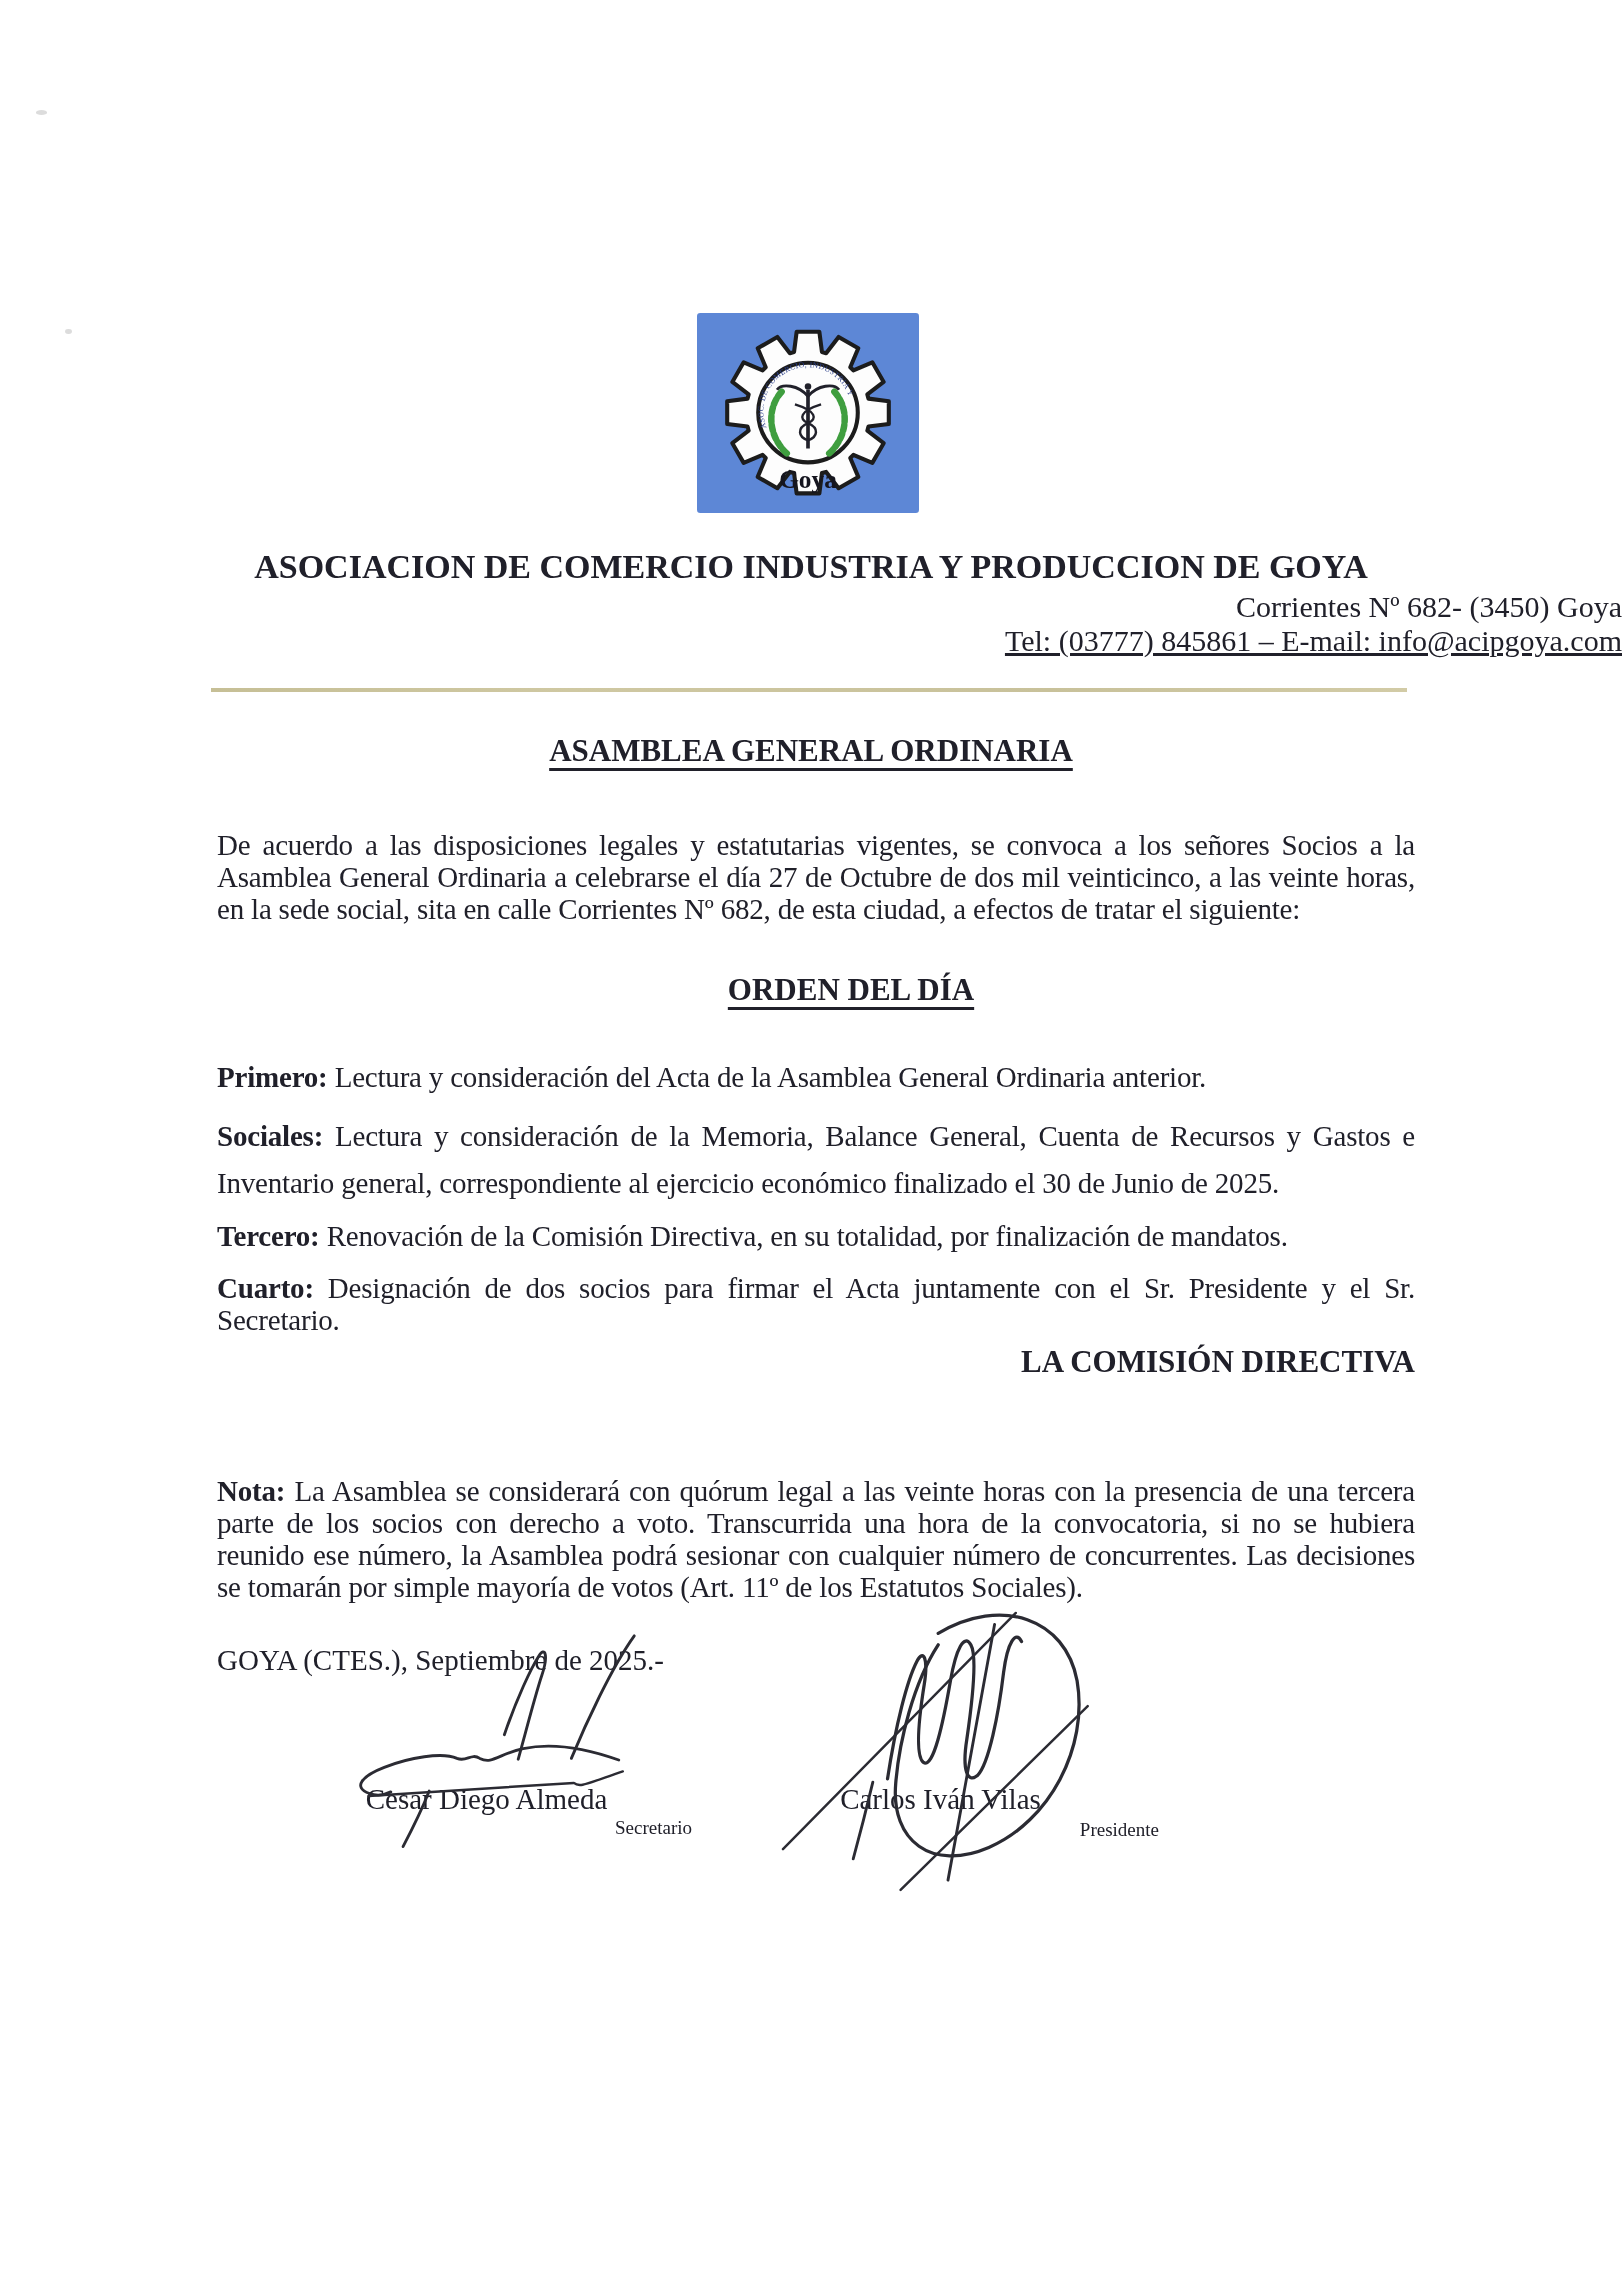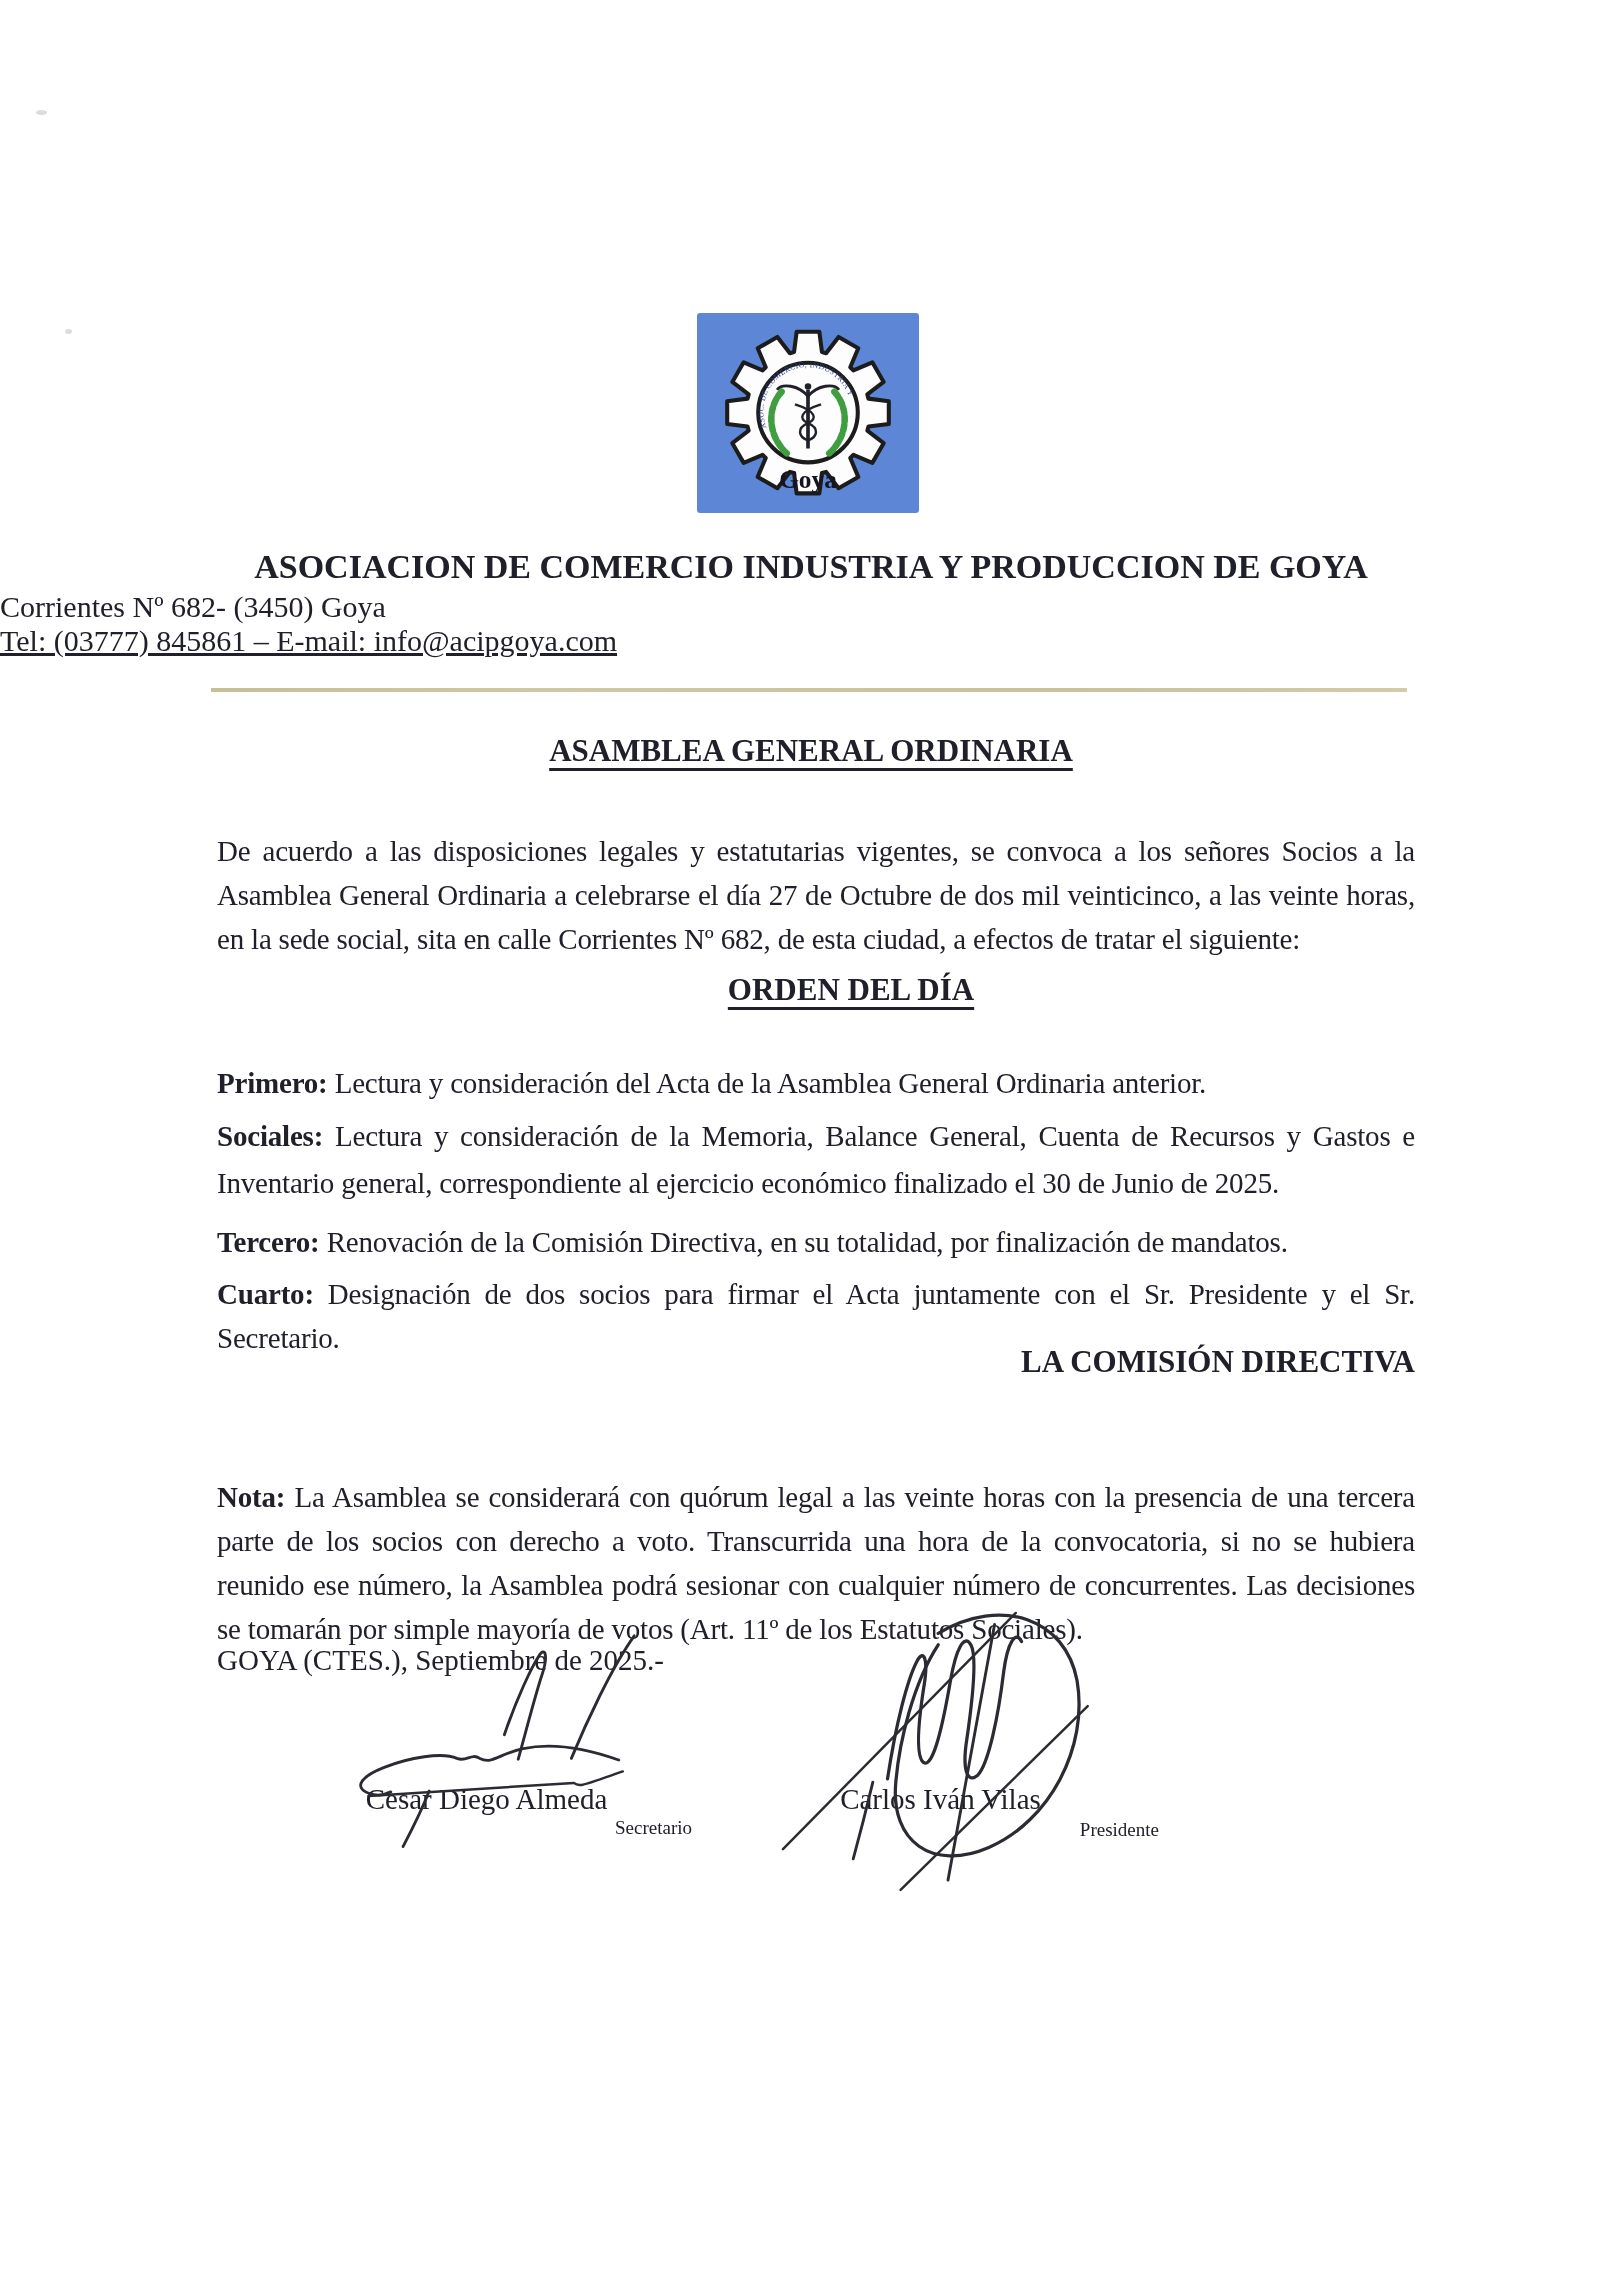--- a/index.html
+++ b/index.html
@@ -10,33 +10,33 @@
     font-family:"Liberation Serif","DejaVu Serif",serif;
     color:#20202a;
     overflow:hidden;
   }
   
   .logo{position:absolute;left:697px;top:313px;width:222px;height:200px;}
   .logo svg{display:block;width:100%;height:100%;}
   
   .org-title{position:absolute;left:0;top:548px;width:100%;text-align:center;
     font-size:34px;font-weight:bold;letter-spacing:0px;}
-  .org-line{position:absolute;left:0;width:100%;text-align:left;font-size:30px;}
+  .org-line{position:absolute;left:0;width:100%;text-align:right;font-size:30px;}
   .org-address{top:590px;}
   .org-contact{top:624px;text-decoration:underline;}
   .divider{position:absolute;left:211px;top:688px;width:1196px;height:4.1px;
     background:linear-gradient(90deg,#c6bf96,#cfc8a2 30%,#c8c19a 70%,#d2cba6);}
   
   .content{position:absolute;left:217px;width:1198px;}
   .doc-heading{position:absolute;left:0;width:100%;text-align:center;
     font-size:31px;font-weight:bold;}
   .doc-heading span{text-decoration:underline;text-decoration-thickness:3.3px;text-underline-offset:6.5px;}
   .h-asamblea{top:733px;}
   .h-orden{top:972px;margin-left:40px;}
-  .para{font-size:29px;line-height:44px;letter-spacing:-0.2px;text-align:justify;}
+  .para{font-size:29px;line-height:32px;letter-spacing:-0.2px;text-align:justify;}
   .intro{top:800px;}
   .lead{font-weight:bold;}
   .item-primero{top:1032px;}
   .item-segundo{top:1084px;line-height:47px;}
   .item-tercero{top:1191px;}
   .item-cuarto{top:1243px;}
   .committee{position:absolute;left:217px;top:1344px;width:1198px;text-align:right;
     font-size:31px;font-weight:bold;}
   .note{top:1446px;}
   .dateline{position:absolute;left:217px;top:1644px;font-size:29px;}

